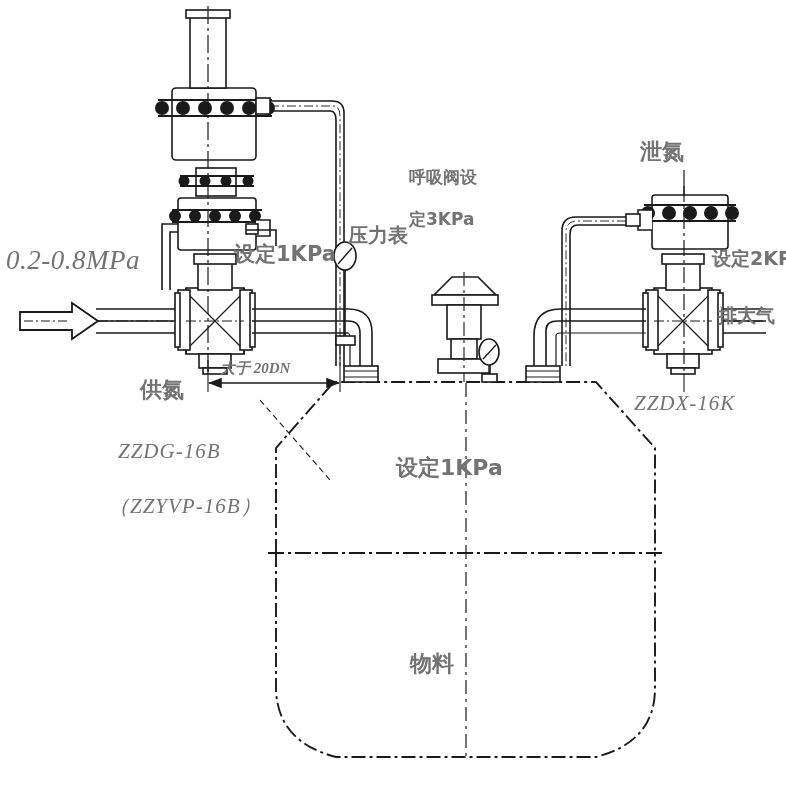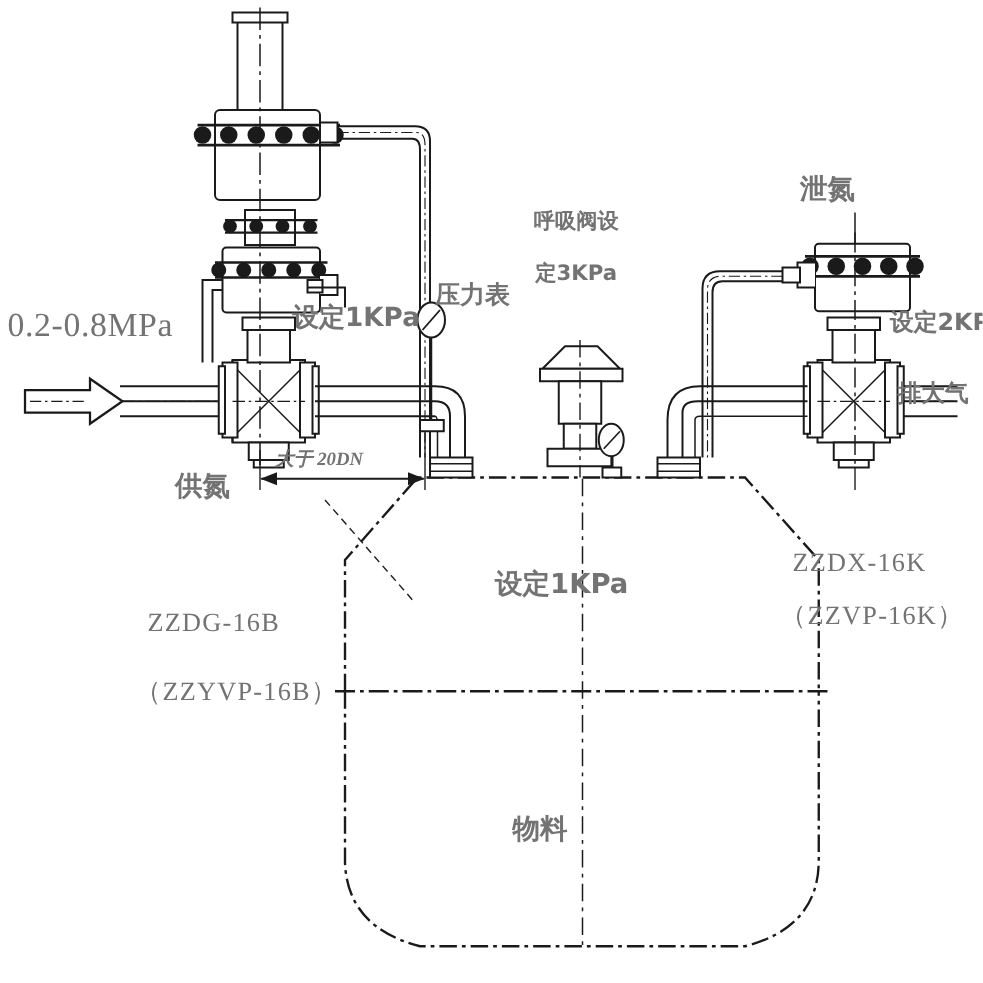--- a/index.html
+++ b/index.html
@@ -3,31 +3,31 @@
 <meta charset="utf-8">
 <title>Nitrogen Blanketing System Diagram</title>
 <style>
   html,body{margin:0;padding:0;background:#ffffff;}
   body{width:786px;height:786px;overflow:hidden;
        font-family:"Liberation Sans","DejaVu Sans",sans-serif;}
   #stage{position:relative;width:786px;height:786px;background:#fff;}
   svg#diagram{position:absolute;left:0;top:0;width:786px;height:786px;}
   .lbl{position:absolute;color:#737373;white-space:nowrap;line-height:1.12;}
   .cn{font-family:"DejaVu Sans","Liberation Sans",sans-serif;font-weight:600;}
-  .serif{font-family:"Liberation Serif","DejaVu Serif",serif;}
+  .serif{font-family:"Liberation Serif","DejaVu Serif",serif;font-style:italic;}
   .t-supply{font-size:27px;letter-spacing:.5px;}
   .t-sub{font-size:22px;font-weight:700;}
-  .t-tag{font-size:21px;letter-spacing:1px;margin-top:47px;}
+  .t-tag{font-size:21px;letter-spacing:1px;}
   .t-set{font-size:19px;font-weight:700;}
   .t-set-l{font-size:21px;font-weight:700;}
   .t-small{font-size:20px;font-weight:700;}
   .t-dim{font-size:15px;font-weight:700;font-style:italic;}
   .t-mid{font-size:17px;font-weight:700;text-align:center;}
   .t-tank{font-size:22px;font-weight:700;}
-  .ctr{text-align:center;}
+  .ctr{text-align:left;}
 </style>
 </head>
 <body>
 
 <div id="stage">
 
   <svg id="diagram" viewBox="0 0 786 786">
     <defs>
       <marker id="arrHead" markerWidth="9" markerHeight="7" refX="8.5" refY="3.5" orient="auto">
         <polygon points="0,0 9,3.5 0,7" fill="#1a1a1a"></polygon>
@@ -268,19 +268,18 @@
   <div class="lbl cn t-mid ctr" style="left:409px; top:210px; width:104px;">定3KPa</div>
 
   <div class="lbl cn t-sub" style="left:640px; top:140px;">泄氮</div>
 
   <div class="lbl cn t-set" style="left:712px; top:248px;">设定2KPa</div>
 
   <div class="lbl cn t-set" style="left:718px; top:305px;">排大气</div>
 
   <div class="lbl serif t-tag" style="left:634px; top:392px;">ZZDX-16K</div>
 
-  <div class="lbl serif t-tag" style="left:624px; top:434px;">（ZZVP-16K）</div>
 
   <div class="lbl cn t-tank" style="left:396px; top:456px;">设定1KPa</div>
 
   <div class="lbl cn t-tank" style="left:410px; top:652px;">物料</div>
 
 </div>
 
 </body></html>

